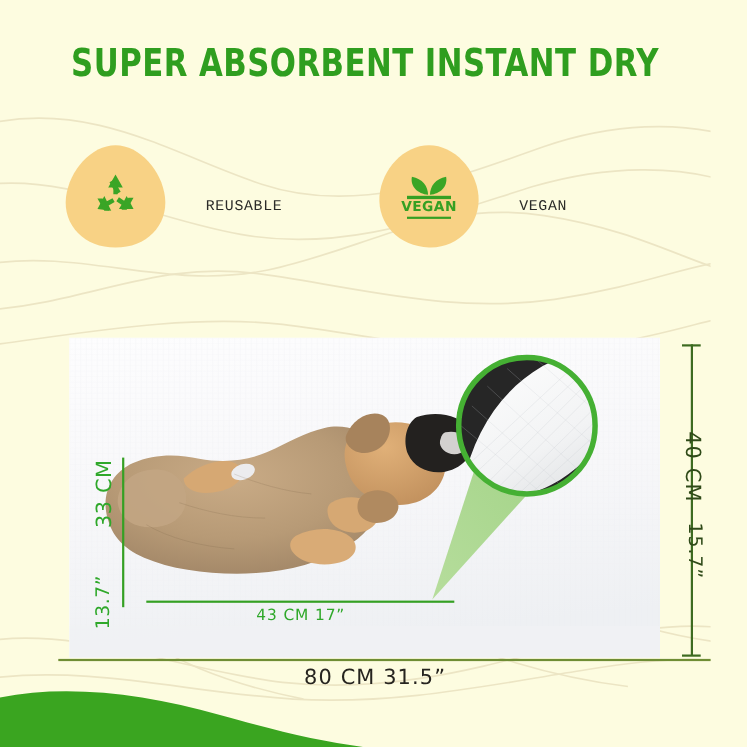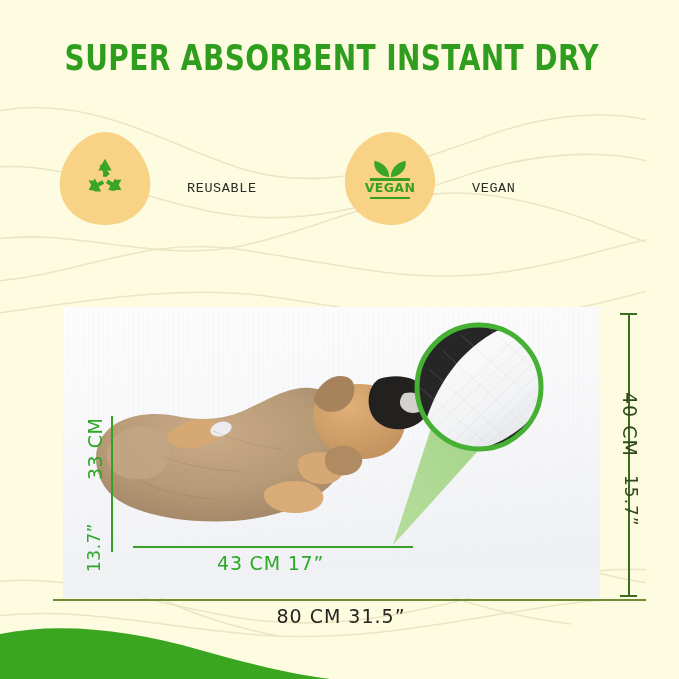--- a/index.html
+++ b/index.html
@@ -72,22 +72,22 @@
     left:84px; top:418px;
     font-size:19px; color:#2fa82a; letter-spacing:0.5px;
     transform-origin:left top; transform:rotate(-90deg) translateX(-62px);
   }
   .meas-v-137 {
     left:84px; top:530px;
     font-size:17px; color:#2fa82a; letter-spacing:0.5px;
     transform-origin:left top; transform:rotate(-90deg) translateX(-42px);
   }
   .meas-h-43 {
-    left:217px; top:552px;
-    font-size:19px; color:#2fa82a; letter-spacing:0.8px;
+    left:233px; top:552px;
+    font-size:14px; color:#2fa82a; letter-spacing:0.8px;
   }
   .meas-r-40 {
     left:641px; top:392px;
     font-size:19px; color:#2f4a18; letter-spacing:1px;
     transform-origin:left top; transform:rotate(90deg);
   }
   .meas-r-157 {
     left:641px; top:475px;
     font-size:17px; color:#2f4a18; letter-spacing:1px;
     transform-origin:left top; transform:rotate(90deg);

